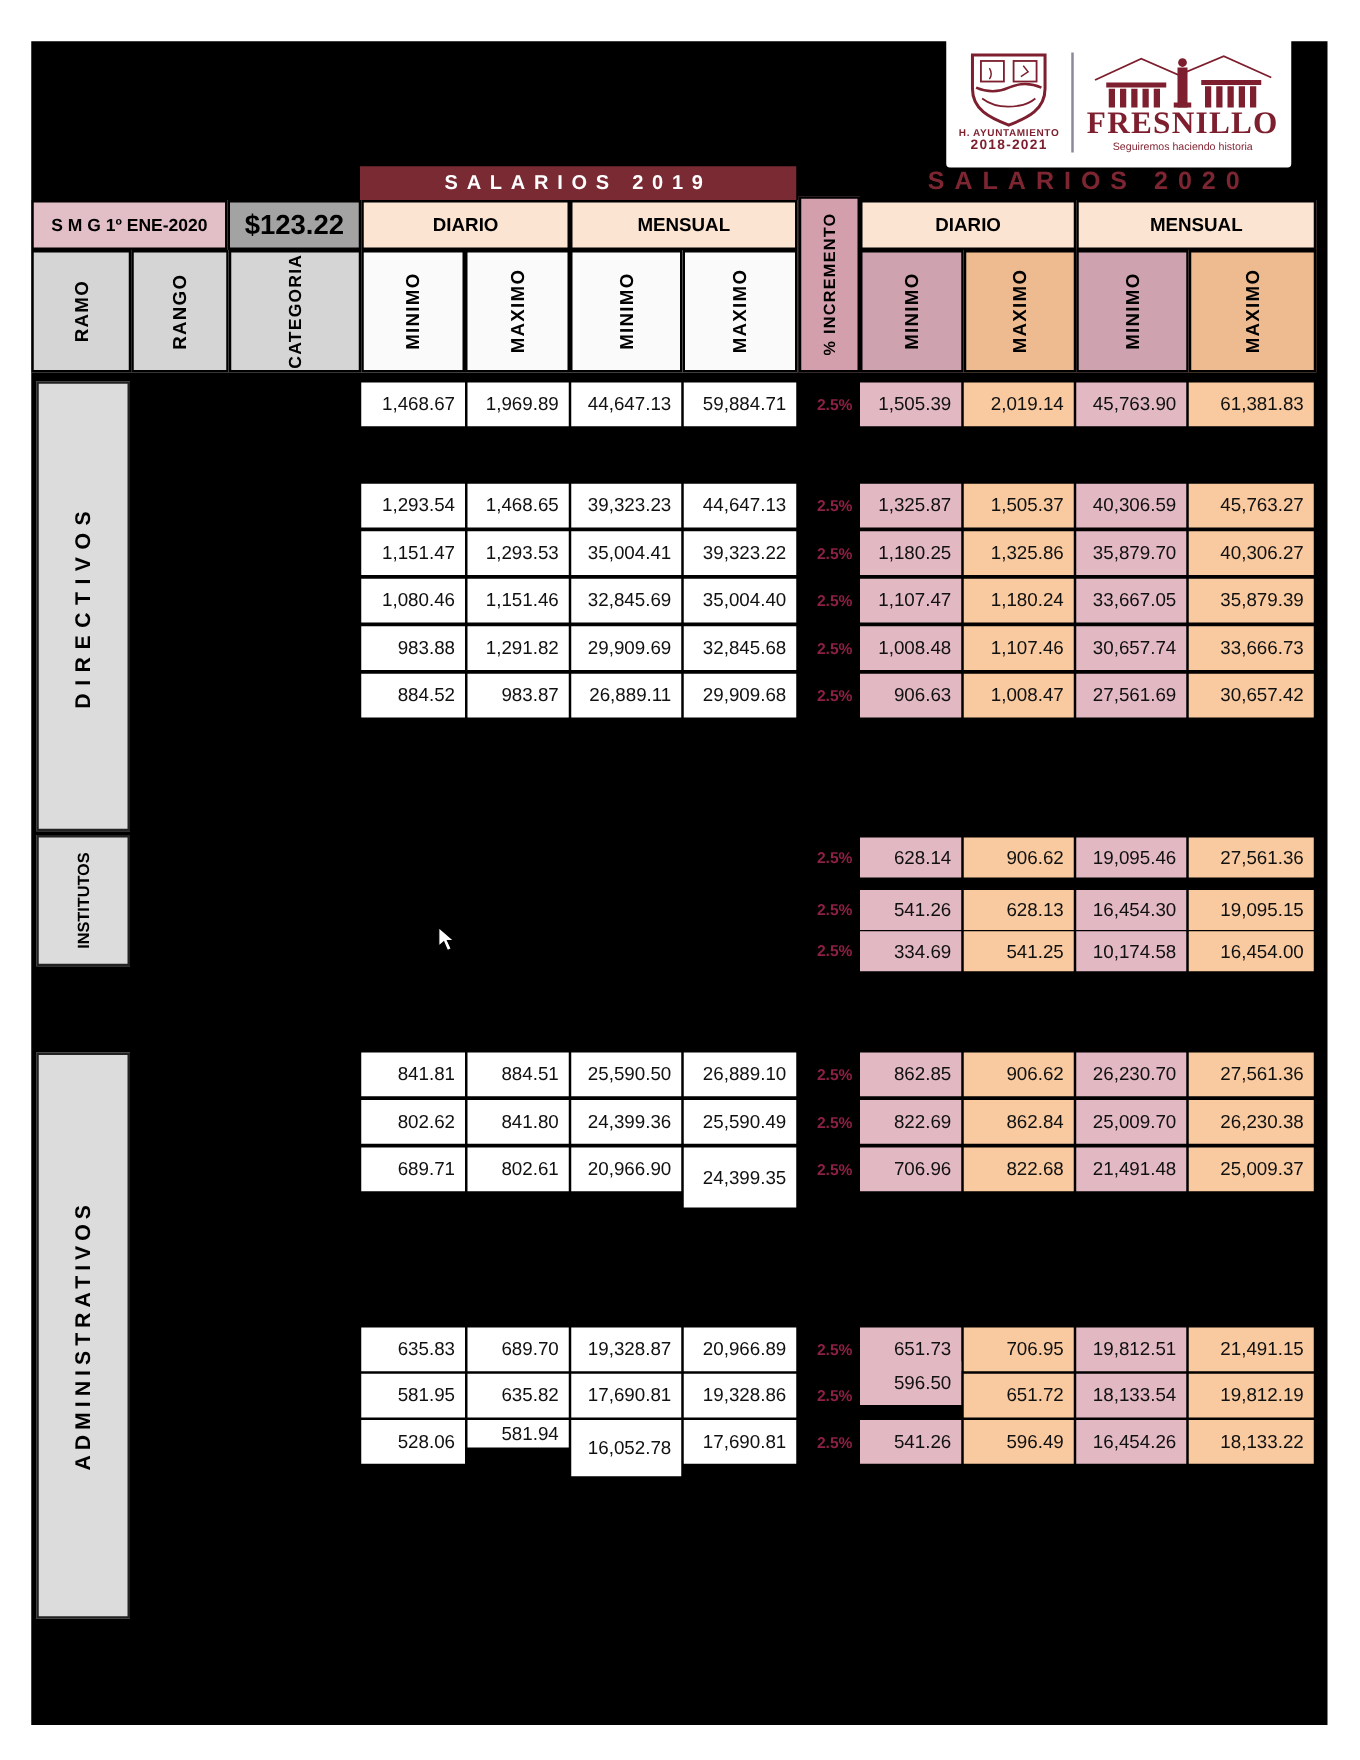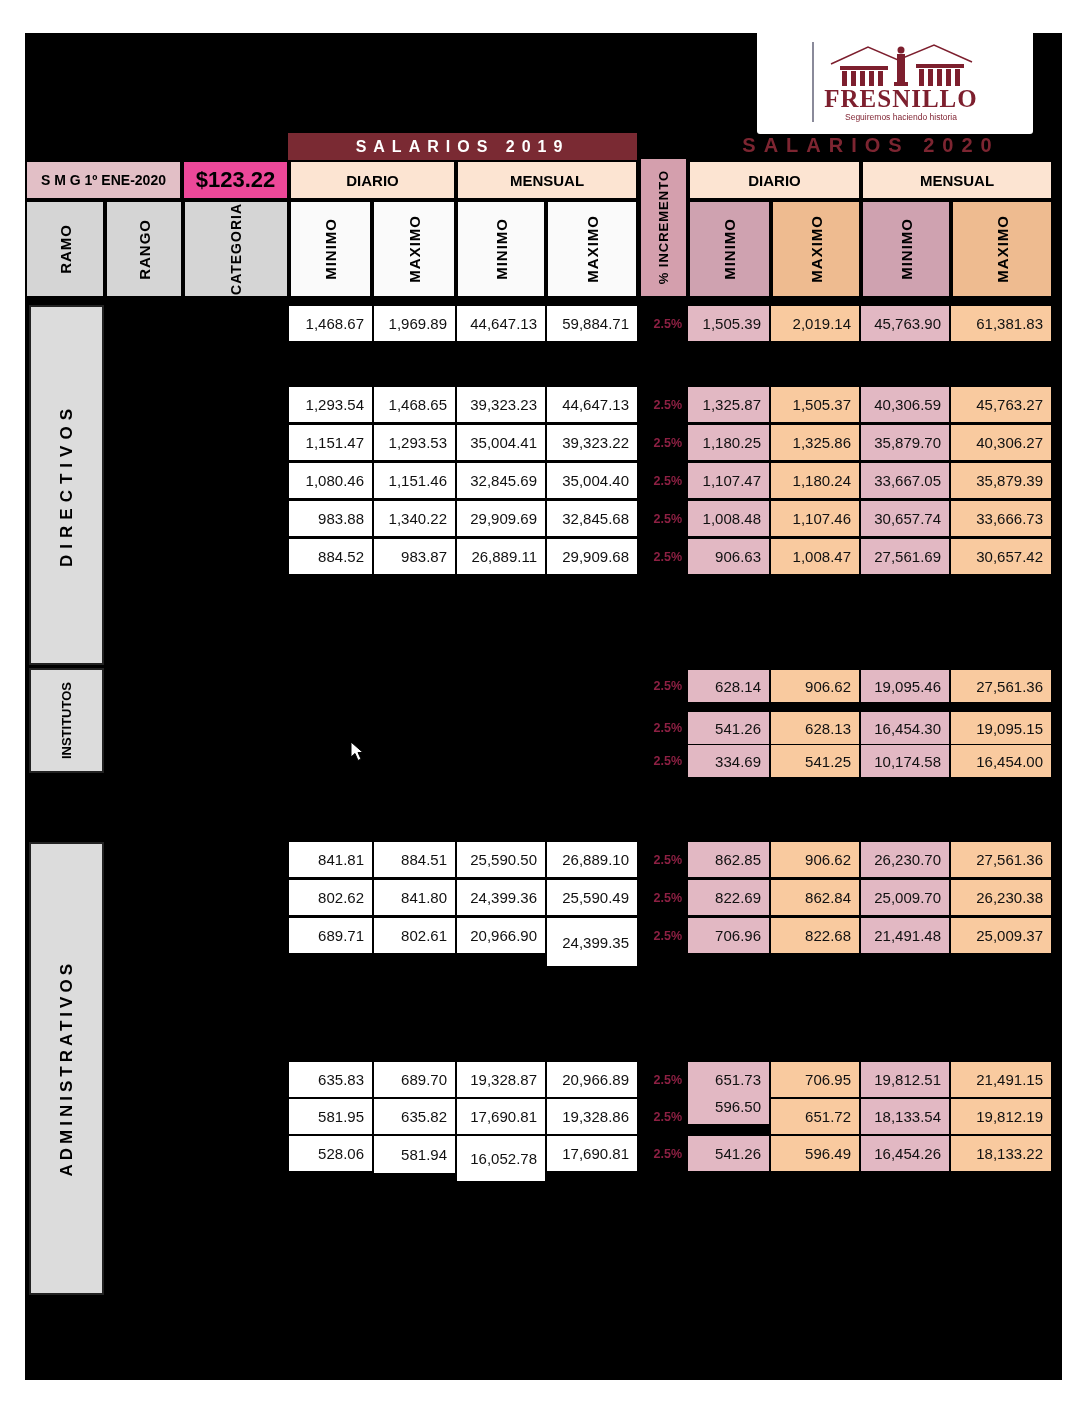--- a/index.html
+++ b/index.html
@@ -37,21 +37,21 @@
     display:flex;align-items:center;justify-content:center;
   }
 
   
   .hcell{
     position:absolute;box-sizing:border-box;border:2px solid #000;color:#000;
     display:flex;align-items:center;justify-content:center;font-weight:bold;
   }
   .dots{background-image:radial-gradient(rgba(0,0,0,.10) 1px,transparent 1.6px);background-size:4px 4px;}
   #h-smg{left:25px;top:160px;width:157px;height:40px;background:#e2bfc6;font-size:14px;}
-  #h-smg-val{left:182px;top:160px;width:107px;height:40px;background:#ec4899;font-size:22px;}
+  #h-smg-val{left:182px;top:160px;width:107px;height:40px;background:#a3a3a3;font-size:22px;}
   #h-diario19{left:289px;top:160px;width:167px;height:40px;background:#fce4d2;font-size:15px;}
   #h-mensual19{left:456px;top:160px;width:182px;height:40px;background:#fce4d2;font-size:15px;}
   #h-diario20{left:688px;top:160px;width:173px;height:40px;background:#fce4d2;font-size:15px;}
   #h-mensual20{left:861px;top:160px;width:192px;height:40px;background:#fce4d2;font-size:15px;}
   #h-incremento{left:639px;top:157px;width:49px;height:141px;background:#d49fad;font-size:13px;}
 
   .h2{top:200px;height:98px;font-size:15px;}
   #h-ramo{left:25px;width:80px;background:#d5d5d5;}
   #h-rango{left:105px;width:78px;background:#d5d5d5;}
   #h-categoria{left:183px;width:106px;background:#d5d5d5;font-size:14px;}
@@ -91,20 +91,32 @@
 
   
   #cursor{position:absolute;left:350px;top:741px;}
 </style>
 </head>
 <body>
 
 <div id="canvas"></div>
 
 <div id="logo-box">
+  <div class="crest">
+    <svg width="70" height="60" viewBox="0 0 72 62">
+      <path d="M6,2 h60 v28 c0,17 -14,24 -30,30 C20,54 6,47 6,30 Z" fill="none" stroke="#7d1f2e" stroke-width="2.5"></path>
+      <rect x="13" y="7" width="19" height="17" fill="none" stroke="#7d1f2e" stroke-width="1.5"></rect>
+      <rect x="40" y="7" width="19" height="17" fill="none" stroke="#7d1f2e" stroke-width="1.5"></rect>
+      <path d="M9,29 q14,6 27,0 q14,-6 27,0" fill="none" stroke="#7d1f2e" stroke-width="2"></path>
+      <path d="M14,38 q12,9 30,6 q8,-1 14,-6" fill="none" stroke="#7d1f2e" stroke-width="1.5"></path>
+      <path d="M20,13 q3,5 0,9 M48,11 l4,5 l-6,4" fill="none" stroke="#7d1f2e" stroke-width="1.2"></path>
+    </svg>
+    <div class="crest-t1">H. AYUNTAMIENTO</div>
+    <div class="crest-t2">2018-2021</div>
+  </div>
   <div class="logo-divider"></div>
   <div class="brand">
     <svg width="150" height="46" viewBox="0 0 150 46">
       <path d="M5,22 L42,5 L72,18 L108,3 L146,20" fill="none" stroke="#7d1f2e" stroke-width="1.5"></path>
       <rect x="14" y="24" width="48" height="4" fill="#7d1f2e"></rect>
       <rect x="16" y="29" width="5" height="15" fill="#7d1f2e"></rect>
       <rect x="25" y="29" width="5" height="15" fill="#7d1f2e"></rect>
       <rect x="34" y="29" width="5" height="15" fill="#7d1f2e"></rect>
       <rect x="43" y="29" width="5" height="15" fill="#7d1f2e"></rect>
       <rect x="52" y="29" width="5" height="15" fill="#7d1f2e"></rect>
@@ -214,21 +226,21 @@
 <div class="cell w19" style="left: 289px; top: 463px; width: 83px; height: 35px;">1,080.46</div>
 <div class="cell w19" style="left: 374px; top: 463px; width: 81px; height: 35px;">1,151.46</div>
 <div class="cell w19" style="left: 457px; top: 463px; width: 88px; height: 35px;">32,845.69</div>
 <div class="cell w19" style="left: 547px; top: 463px; width: 90px; height: 35px;">35,004.40</div>
 <div class="cell pct" style="left: 639px; top: 463px; width: 46px; height: 35px;">2.5%</div>
 <div class="cell min20" style="left: 688px; top: 463px; width: 81px; height: 35px;">1,107.47</div>
 <div class="cell max20" style="left: 771px; top: 463px; width: 88px; height: 35px;">1,180.24</div>
 <div class="cell min20" style="left: 861px; top: 463px; width: 88px; height: 35px;">33,667.05</div>
 <div class="cell max20" style="left: 951px; top: 463px; width: 100px; height: 35px;">35,879.39</div>
 <div class="cell w19" style="left: 289px; top: 501px; width: 83px; height: 35px;">983.88</div>
-<div class="cell w19" style="left: 374px; top: 501px; width: 81px; height: 35px;">1,340.22</div>
+<div class="cell w19" style="left: 374px; top: 501px; width: 81px; height: 35px;">1,291.82</div>
 <div class="cell w19" style="left: 457px; top: 501px; width: 88px; height: 35px;">29,909.69</div>
 <div class="cell w19" style="left: 547px; top: 501px; width: 90px; height: 35px;">32,845.68</div>
 <div class="cell pct" style="left: 639px; top: 501px; width: 46px; height: 35px;">2.5%</div>
 <div class="cell min20" style="left: 688px; top: 501px; width: 81px; height: 35px;">1,008.48</div>
 <div class="cell max20" style="left: 771px; top: 501px; width: 88px; height: 35px;">1,107.46</div>
 <div class="cell min20" style="left: 861px; top: 501px; width: 88px; height: 35px;">30,657.74</div>
 <div class="cell max20" style="left: 951px; top: 501px; width: 100px; height: 35px;">33,666.73</div>
 <div class="cell w19" style="left: 289px; top: 539px; width: 83px; height: 35px;">884.52</div>
 <div class="cell w19" style="left: 374px; top: 539px; width: 81px; height: 35px;">983.87</div>
 <div class="cell w19" style="left: 457px; top: 539px; width: 88px; height: 35px;">26,889.11</div>
@@ -292,20 +304,20 @@
 <div class="cell w19" style="left: 289px; top: 1099px; width: 83px; height: 35px;">581.95</div>
 <div class="cell w19" style="left: 374px; top: 1099px; width: 81px; height: 35px;">635.82</div>
 <div class="cell w19" style="left: 457px; top: 1099px; width: 88px; height: 35px;">17,690.81</div>
 <div class="cell w19" style="left: 547px; top: 1099px; width: 90px; height: 35px;">19,328.86</div>
 <div class="cell pct" style="left: 639px; top: 1099px; width: 46px; height: 35px;">2.5%</div>
 <div class="cell min20" style="left: 688px; top: 1089px; width: 81px; height: 35px;">596.50</div>
 <div class="cell max20" style="left: 771px; top: 1099px; width: 88px; height: 35px;">651.72</div>
 <div class="cell min20" style="left: 861px; top: 1099px; width: 88px; height: 35px;">18,133.54</div>
 <div class="cell max20" style="left: 951px; top: 1099px; width: 100px; height: 35px;">19,812.19</div>
 <div class="cell w19" style="left: 289px; top: 1136px; width: 83px; height: 35px;">528.06</div>
-<div class="cell w19" style="left: 374px; top: 1136px; width: 81px; height: 37px; padding-left: 36px;">581.94</div>
+<div class="cell w19" style="left: 374px; top: 1136px; width: 81px; height: 22px; padding-left: 36px;">581.94</div>
 <div class="cell w19" style="left: 457px; top: 1136px; width: 88px; height: 45px;">16,052.78</div>
 <div class="cell w19" style="left: 547px; top: 1136px; width: 90px; height: 35px;">17,690.81</div>
 <div class="cell pct" style="left: 639px; top: 1136px; width: 46px; height: 35px;">2.5%</div>
 <div class="cell min20" style="left: 688px; top: 1136px; width: 81px; height: 35px;">541.26</div>
 <div class="cell max20" style="left: 771px; top: 1136px; width: 88px; height: 35px;">596.49</div>
 <div class="cell min20" style="left: 861px; top: 1136px; width: 88px; height: 35px;">16,454.26</div>
 <div class="cell max20" style="left: 951px; top: 1136px; width: 100px; height: 35px;">18,133.22</div>
 
 </body></html>

